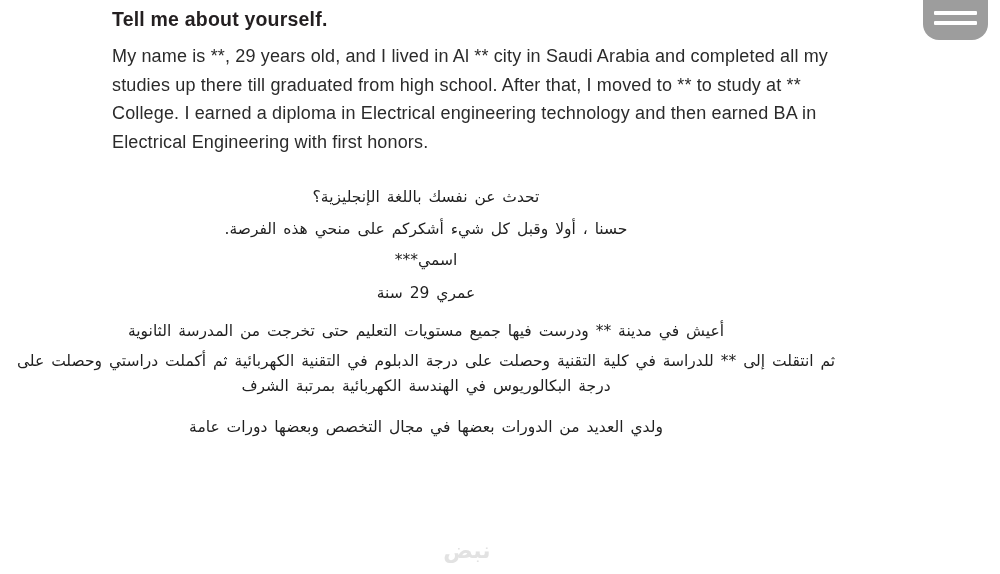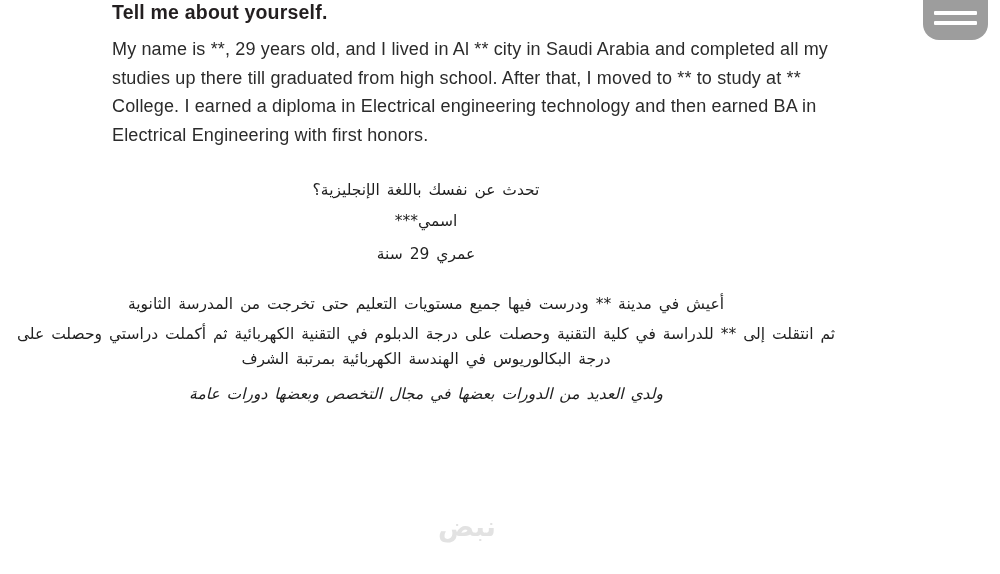--- a/index.html
+++ b/index.html
@@ -36,39 +36,39 @@
     background: #ffffff;
     border-radius: 1px;
   }
   #menu-button .bar.b1 { top: 11px; }
   #menu-button .bar.b2 { top: 21px; }
 
   
   #watermark {
     position: absolute;
     left: 413px;
-    top: 512px;
+    top: 536px;
     width: 108px;
     height: 30px;
     color: #e2e2e2;
-    font-size: 27px;
+    font-size: 22px;
     font-weight: bold;
     letter-spacing: 1px;
     text-align: center;
     line-height: 30px;
     direction: rtl;
     z-index: 0;
     user-select: none;
   }
 
   
   #article {
     position: absolute;
     left: 0;
-    top: 0;
+    top: 7px;
     width: 960px;
     z-index: 2;
   }
 
   .en-block {
     padding-left: 112px;
     padding-right: 110px;
   }
   .en-heading {
     font-size: 19.5px;
@@ -100,24 +100,24 @@
     font-size: 15.5px;
     line-height: 25px;
     letter-spacing: 0.2px;
     margin: 0;
     word-spacing: 2px;
   }
   .ar-gap-top { margin-top: 29px; }
   .ar-l2 { margin-top: 7px; }
   .ar-l3 { margin-top: 6px; }
   .ar-l4 { margin-top: 8px; }
-  .ar-l5 { margin-top: 25px; }
+  .ar-l5 { margin-top: 13px; }
   .ar-l6 { margin-top: 5px; }
   .ar-l7 { margin-top: 12px; }
-  .ar-l8 { margin-top: 10px; font-style: italic; }
+  .ar-l8 { margin-top: 16px; }
 </style>
 </head>
 <body>
 
 <div id="watermark">نبض</div>
 
 <div id="menu-button">
   <span class="bar b1"></span>
   <span class="bar b2"></span>
 </div>
@@ -127,20 +127,21 @@
   <div class="en-block">
     <h1 class="en-heading">Tell me about yourself.</h1>
 
 
     <p class="en-para">My name is **, 29 years old, and I lived in Al ** city in Saudi Arabia and completed all my studies up there till graduated from high school. After that, I moved to ** to study at ** College. I earned a diploma in Electrical engineering technology and then earned BA in Electrical Engineering with first honors.</p>
 
   </div>
 
   <div class="ar-block">
     <p class="ar-line ar-gap-top">تحدث عن نفسك باللغة الإنجليزية؟</p>
+    <p class="ar-line ar-l2">حسنا ، أولا وقبل كل شيء أشكركم على منحي هذه الفرصة.</p>
     <p class="ar-line ar-l3">اسمي***</p>
     <p class="ar-line ar-l4">عمري 29 سنة</p>
     <p class="ar-line ar-l5">أعيش في مدينة ** ودرست فيها جميع مستويات التعليم حتى تخرجت من المدرسة الثانوية</p>
     <p class="ar-line ar-l6">ثم انتقلت إلى ** للدراسة في كلية التقنية وحصلت على درجة الدبلوم في التقنية الكهربائية ثم أكملت دراستي وحصلت على درجة البكالوريوس في الهندسة الكهربائية بمرتبة الشرف</p>
     <p class="ar-line ar-l8">ولدي العديد من الدورات بعضها في مجال التخصص وبعضها دورات عامة</p>
   </div>
 
 </div>
 
 </body></html>

